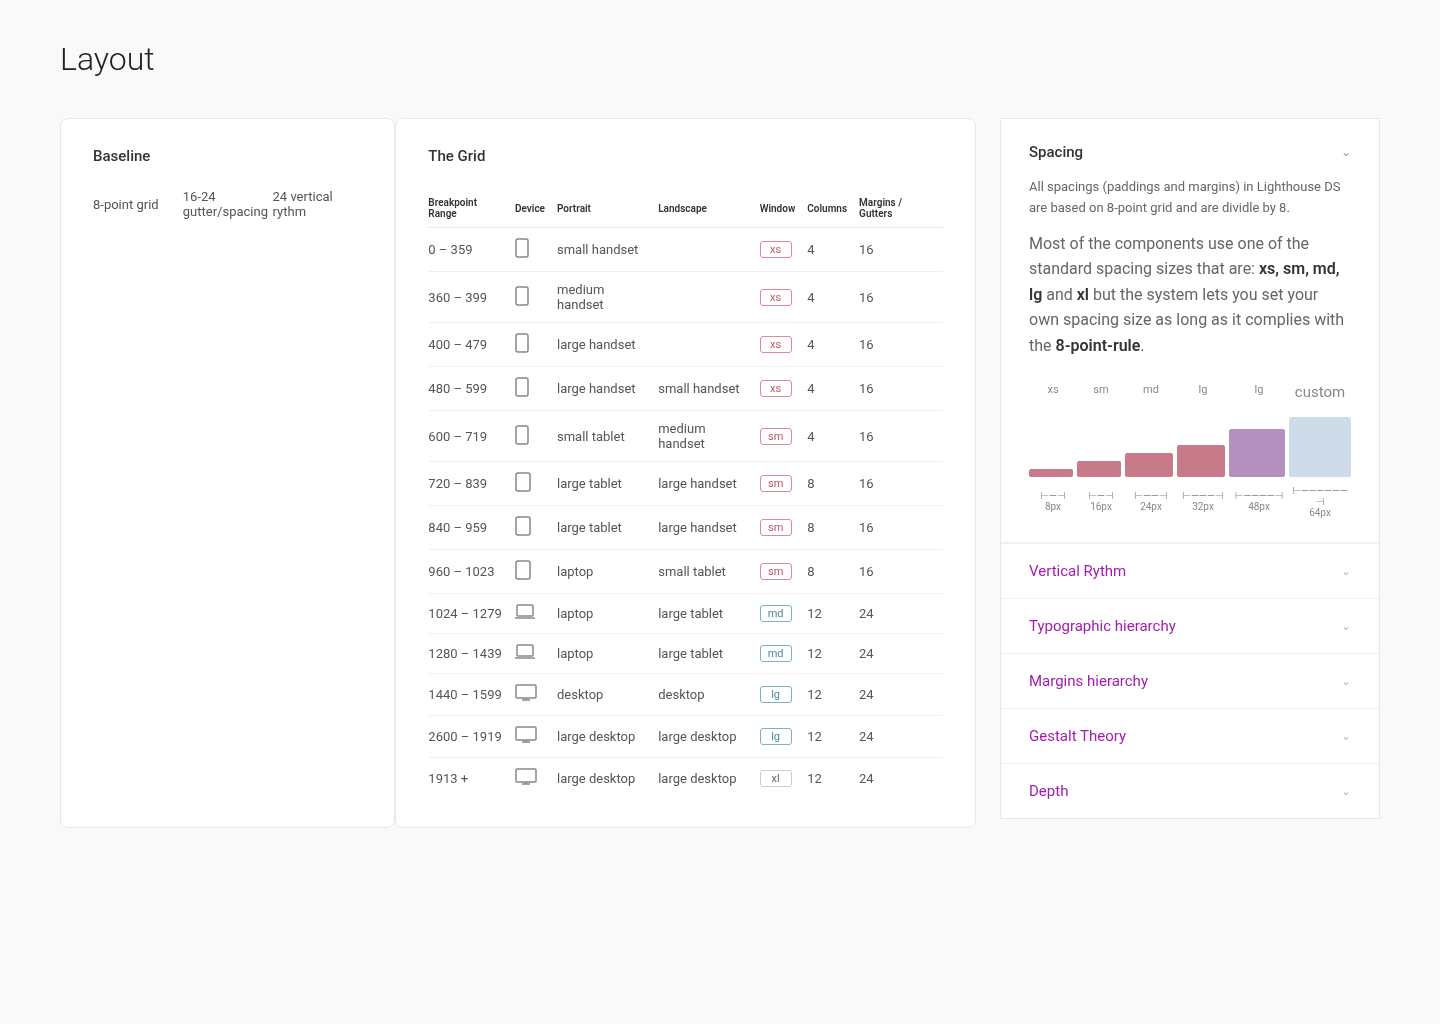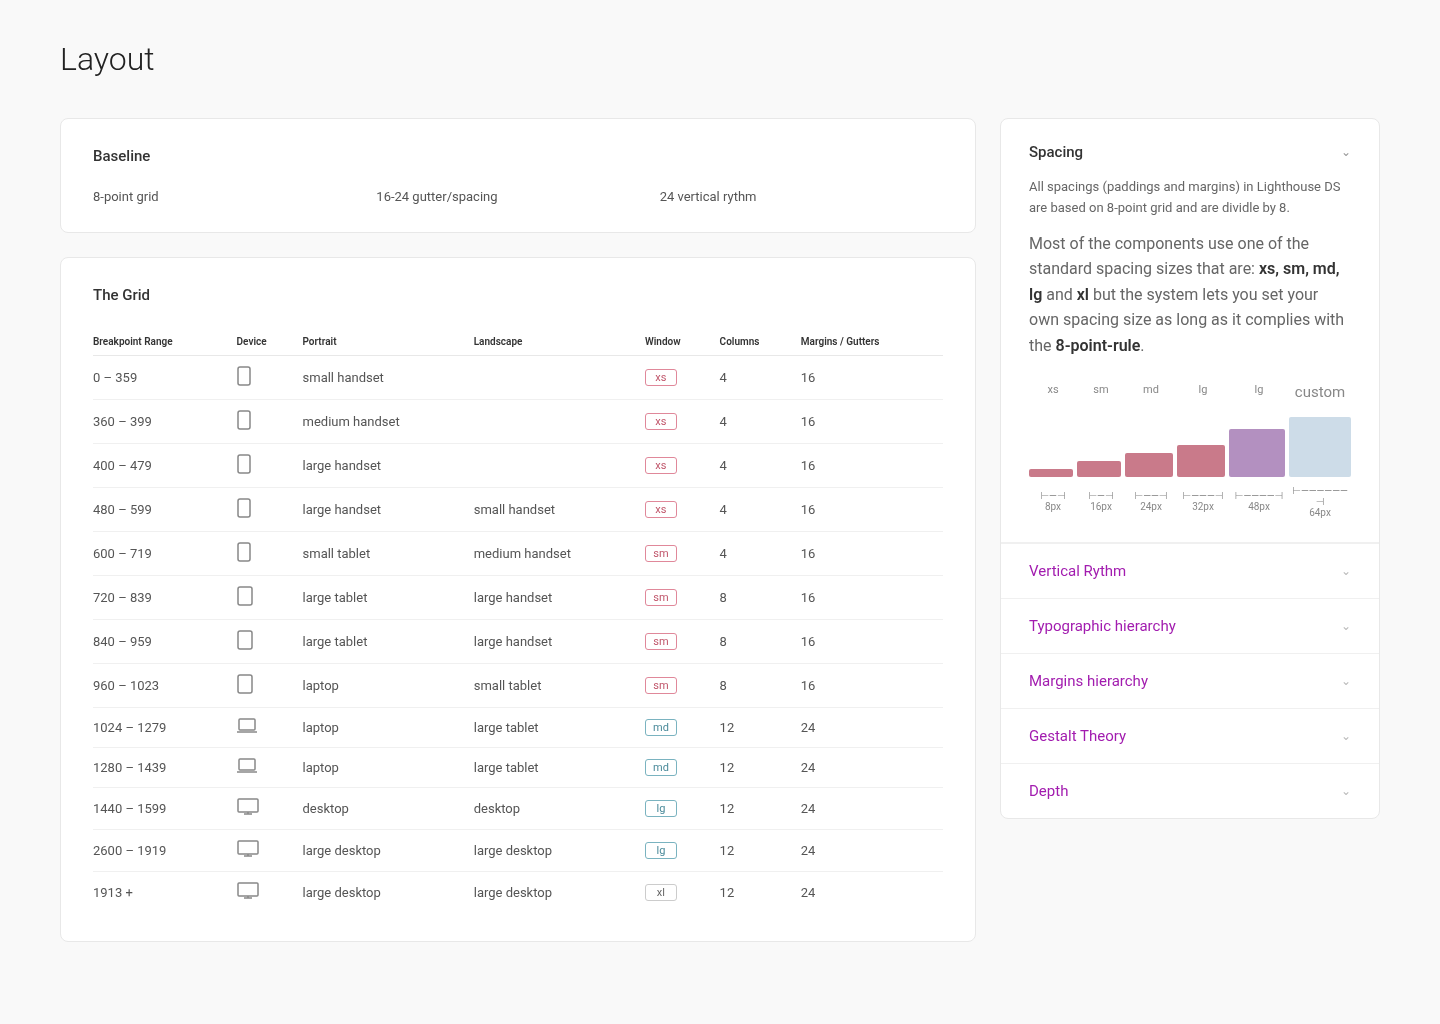--- a/index.html
+++ b/index.html
@@ -17,22 +17,21 @@
       margin-bottom: 40px;
     }
     .main-layout {
       display: flex;
       gap: 24px;
       align-items: flex-start;
     }
     .left-panel {
       flex: 1;
       display: flex;
-      flex-direction: column;
-      gap: 24px;
+      flex-direction: row;
     }
     .right-panel {
       width: 380px;
       flex-shrink: 0;
     }
     
     .card {
       background: #fff;
       border: 1px solid #e8e8e8;
       border-radius: 8px;
@@ -41,20 +40,21 @@
     .card-title {
       font-size: 15px;
       font-weight: 500;
       color: #333;
       margin-bottom: 24px;
     }
     
     .baseline-items {
       display: flex;
       gap: 0;
+      align-items: center;
     }
     .baseline-item {
       flex: 1;
       font-size: 13px;
       color: #555;
     }
     
     .grid-table {
       width: 100%;
       border-collapse: collapse;
@@ -90,21 +90,21 @@
     .badge-xs { border-color: #e0889a; color: #c0556a; }
     .badge-sm { border-color: #e0889a; color: #c0556a; }
     .badge-md { border-color: #7ab3c0; color: #4a8a9a; }
     .badge-lg { border-color: #7ab3c0; color: #4a8a9a; }
     .badge-xl { border-color: #ccc; color: #666; }
 
     
     .right-card {
       background: #fff;
       border: 1px solid #e8e8e8;
-      border-radius: 8px;
+      border-radius: 0;
       overflow: hidden;
     }
     .spacing-section {
       padding: 24px 28px;
       border-bottom: 1px solid #f0f0f0;
     }
     .spacing-header {
       display: flex;
       justify-content: space-between;
       align-items: center;

